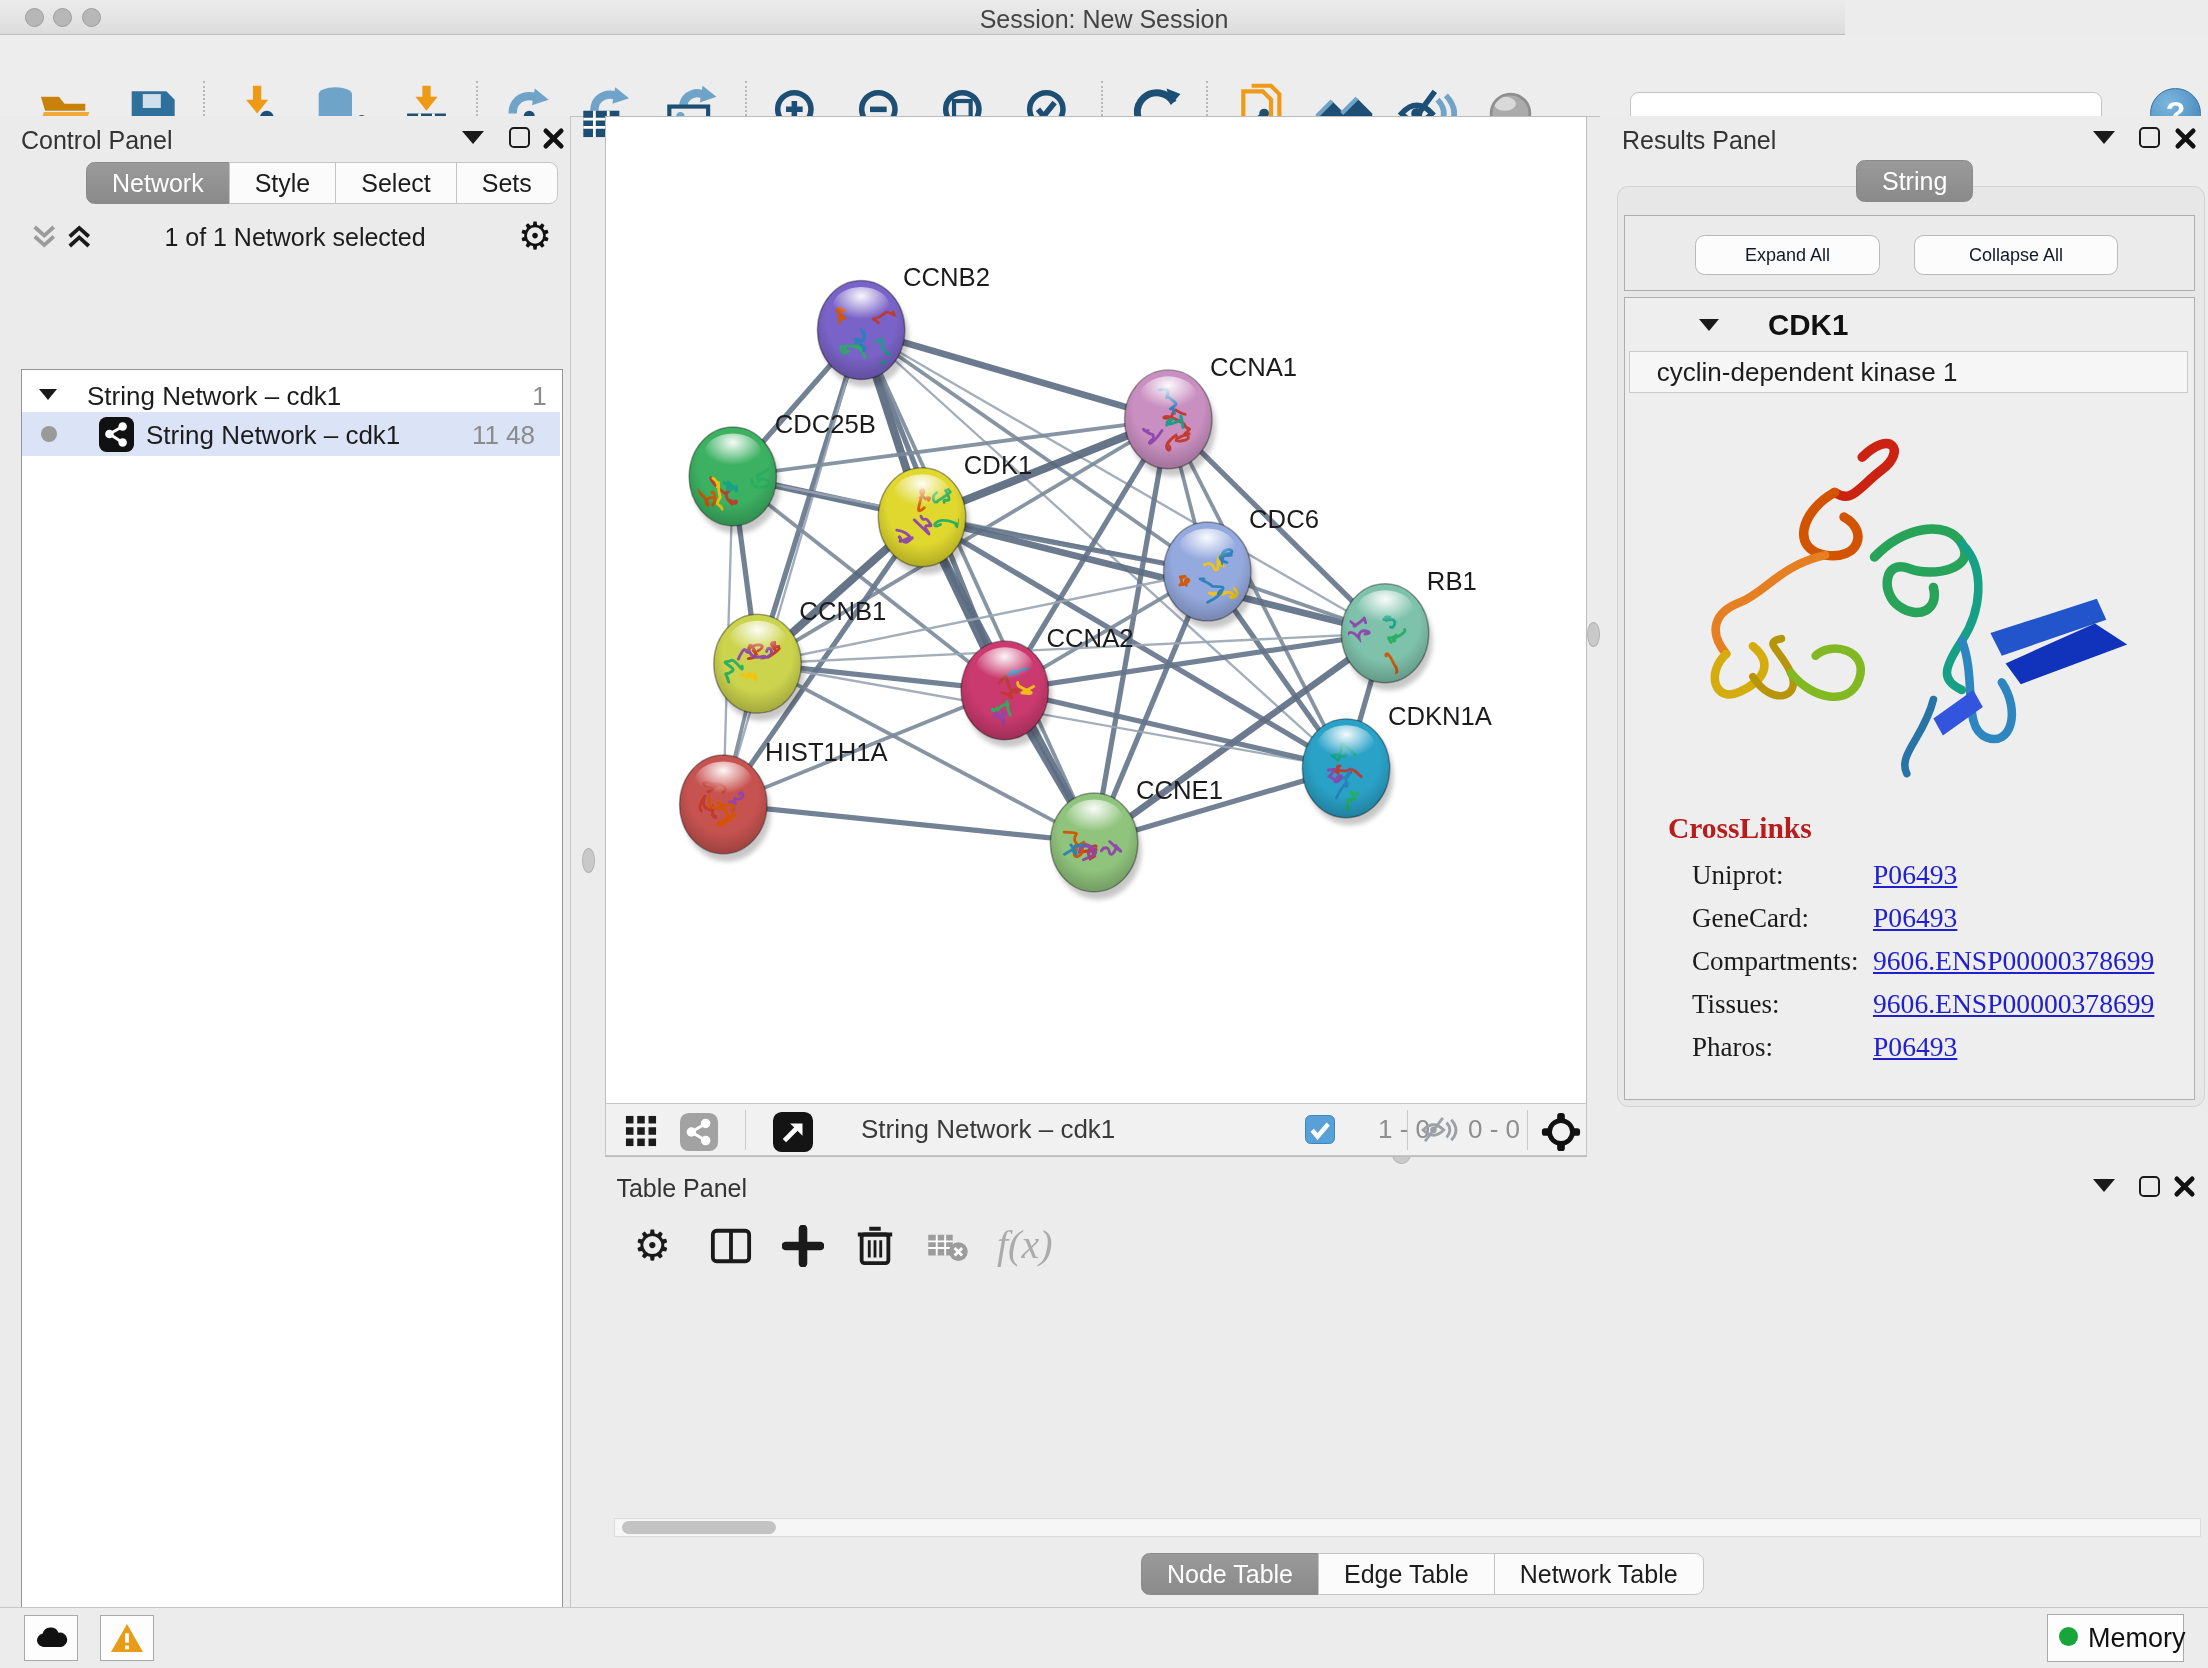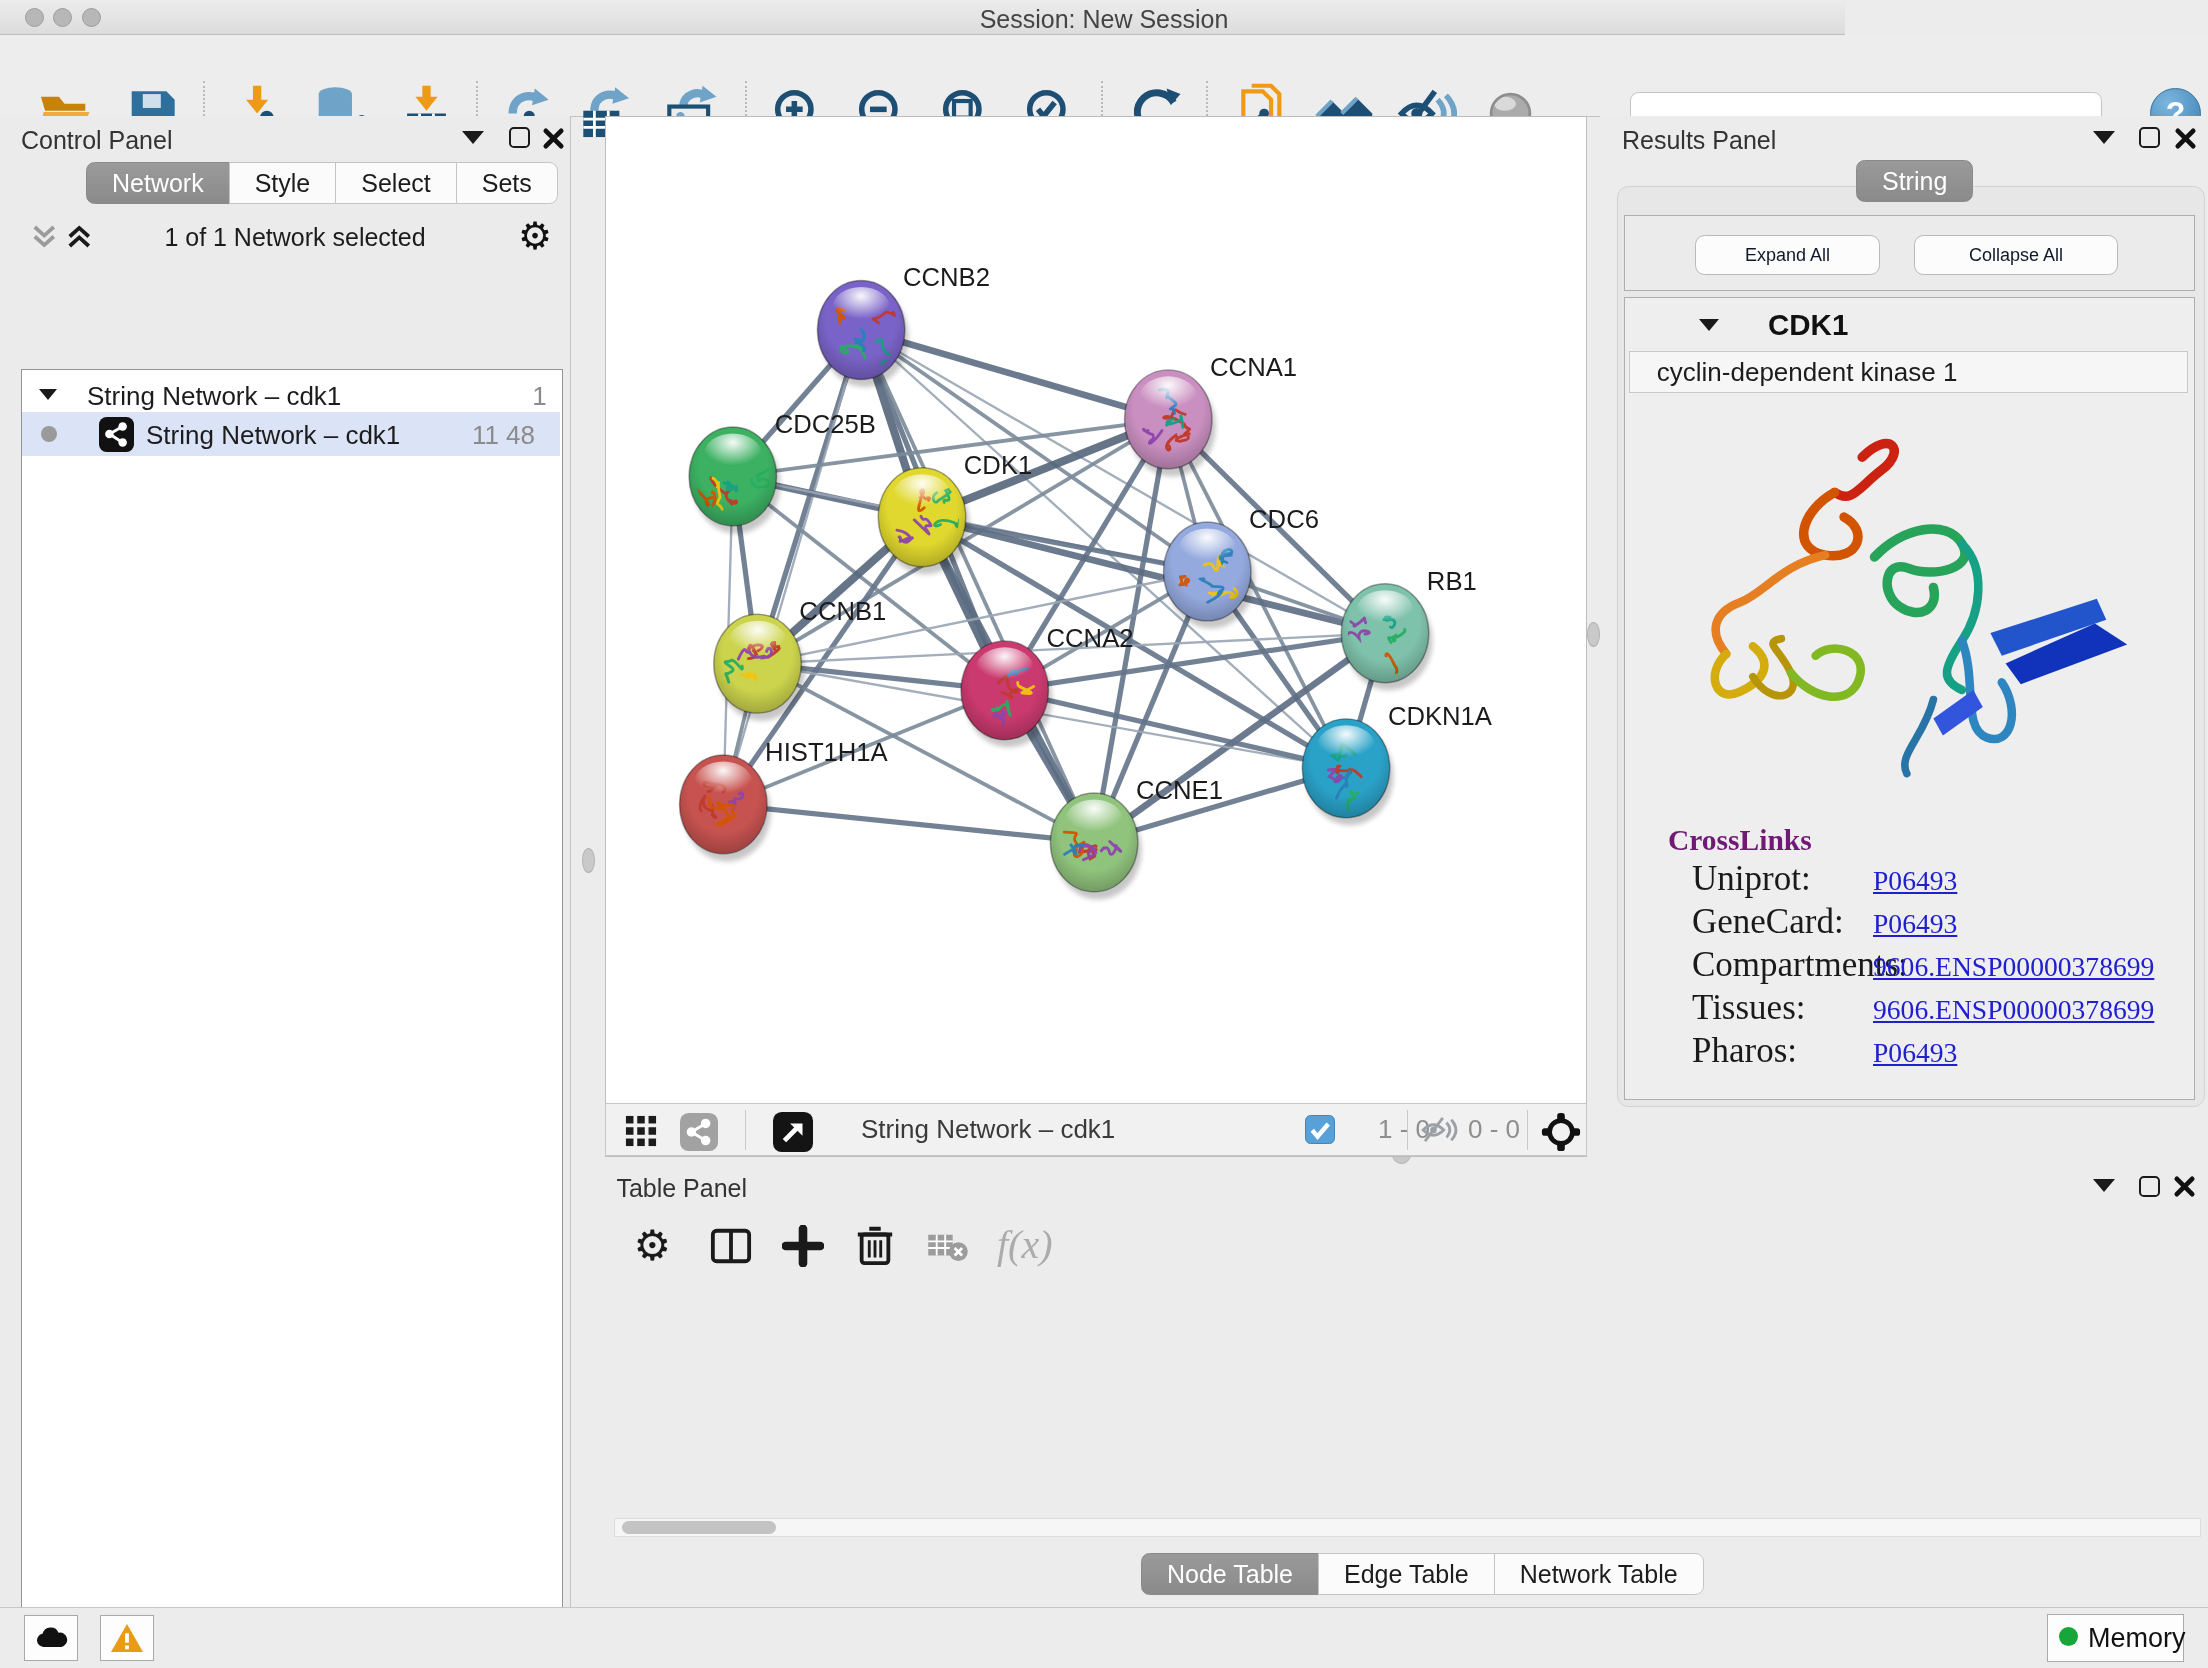--- a/index.html
+++ b/index.html
@@ -50,21 +50,21 @@
   .cvtoolbar{position:absolute;left:605px;top:1103px;width:982px;height:53px;
     background:#f1f1f1;border:1px solid #c6c6c6;box-sizing:border-box;}
   .cvsep{position:absolute;top:5.7px;height:40px;width:0;border-left:1.9px solid #c9c9c9;}
   .cvtext{position:absolute;font-size:26px;color:#3a3a3a;top:9.5px;}
   .cvgray{color:#8e8e8e;}
   
   .rbox{position:absolute;left:1617px;top:186px;width:586px;height:919px;background:#e7e7e7;
     border:1px solid #d2d2d2;border-radius:11.4px;}
   .rsub{position:absolute;background:#ebebeb;border:1.9px solid #aeaeae;box-sizing:border-box;}
   .serif{font-family:"Liberation Serif",serif;}
-  .xl-label{display:inline-block;width:181px;font-size:35px;color:#1a1a1a;}
+  .xl-label{display:inline-block;width:181px;font-size:27px;color:#1a1a1a;}
   .xl-link{font-size:27.6px;color:#2020cf;text-decoration:underline;cursor:pointer;}
   .hscroll{position:absolute;left:613px;top:1518px;width:1587px;height:19px;background:#f6f6f6;
     border:1px solid #dcdcdc;box-sizing:border-box;}
   .hthumb{position:absolute;left:7.6px;top:1.9px;width:154px;height:13.3px;border-radius:7.6px;background:#c3c3c3;}
   
   .statusbar{position:absolute;left:0;top:1607px;width:2208px;height:61px;background:#ececec;
     border-top:1px solid #c6c6c6;}
   .sbtn{position:absolute;top:6.7px;width:54px;height:46px;background:#fdfdfd;border:1.9px solid #a9a9a9;
     box-sizing:border-box;display:flex;align-items:center;justify-content:center;cursor:pointer;}
   .splitdot{position:absolute;border-radius:50%;background:#c9c9c9;border:1px solid #b2b2b2;}
@@ -645,21 +645,21 @@
         <path d="M238 160 C268 128 314 120 330 146 S300 182 274 172 S244 198 264 212 S306 216 300 192" stroke="#27a35a" stroke-width="10"></path>
         <path d="M330 146 C356 172 350 218 330 248 S308 290 330 300" stroke="#16a085" stroke-width="9"></path>
         <path d="M330 248 C346 290 330 340 356 350 S392 322 372 292" stroke="#2e86c1" stroke-width="9"></path>
         <path d="M300 310 C290 350 262 368 272 388" stroke="#2874a6" stroke-width="8"></path>
       </g>
       <path d="M360 240 L472 204 L482 226 L372 264 Z" fill="#2255cc"></path>
       <path d="M470 230 L504 252 L392 294 L376 272 Z" fill="#1133bb"></path>
       <path d="M342 300 L300 330 L310 348 L352 318 Z" fill="#3355dd"></path>
     </svg>
 
-    <div class="serif abs" style="left:43px;top:514px;font-size:29.5px;font-weight:bold;color:#701a75;margin-top:12px;">CrossLinks</div>
+    <div class="serif abs" style="left:43px;top:514px;font-size:29.5px;font-weight:bold;color:#b91c1c;">CrossLinks</div>
     <div class="abs" style="left:67px;top:561px;" id="crosslinks">
         <div style="height: 43px;"><span class="serif xl-label">Uniprot:</span><a class="serif xl-link">P06493</a></div>
         <div style="height: 43px;"><span class="serif xl-label">GeneCard:</span><a class="serif xl-link">P06493</a></div>
         <div style="height: 43px;"><span class="serif xl-label">Compartments:</span><a class="serif xl-link">9606.ENSP00000378699</a></div>
         <div style="height: 43px;"><span class="serif xl-label">Tissues:</span><a class="serif xl-link">9606.ENSP00000378699</a></div>
         <div style="height: 43px;"><span class="serif xl-label">Pharos:</span><a class="serif xl-link">P06493</a></div>
       </div>
   </div>
 
   <div class="abs" style="left:605px;top:1166px;width:1604px;height:439px;background:#ececec;">

